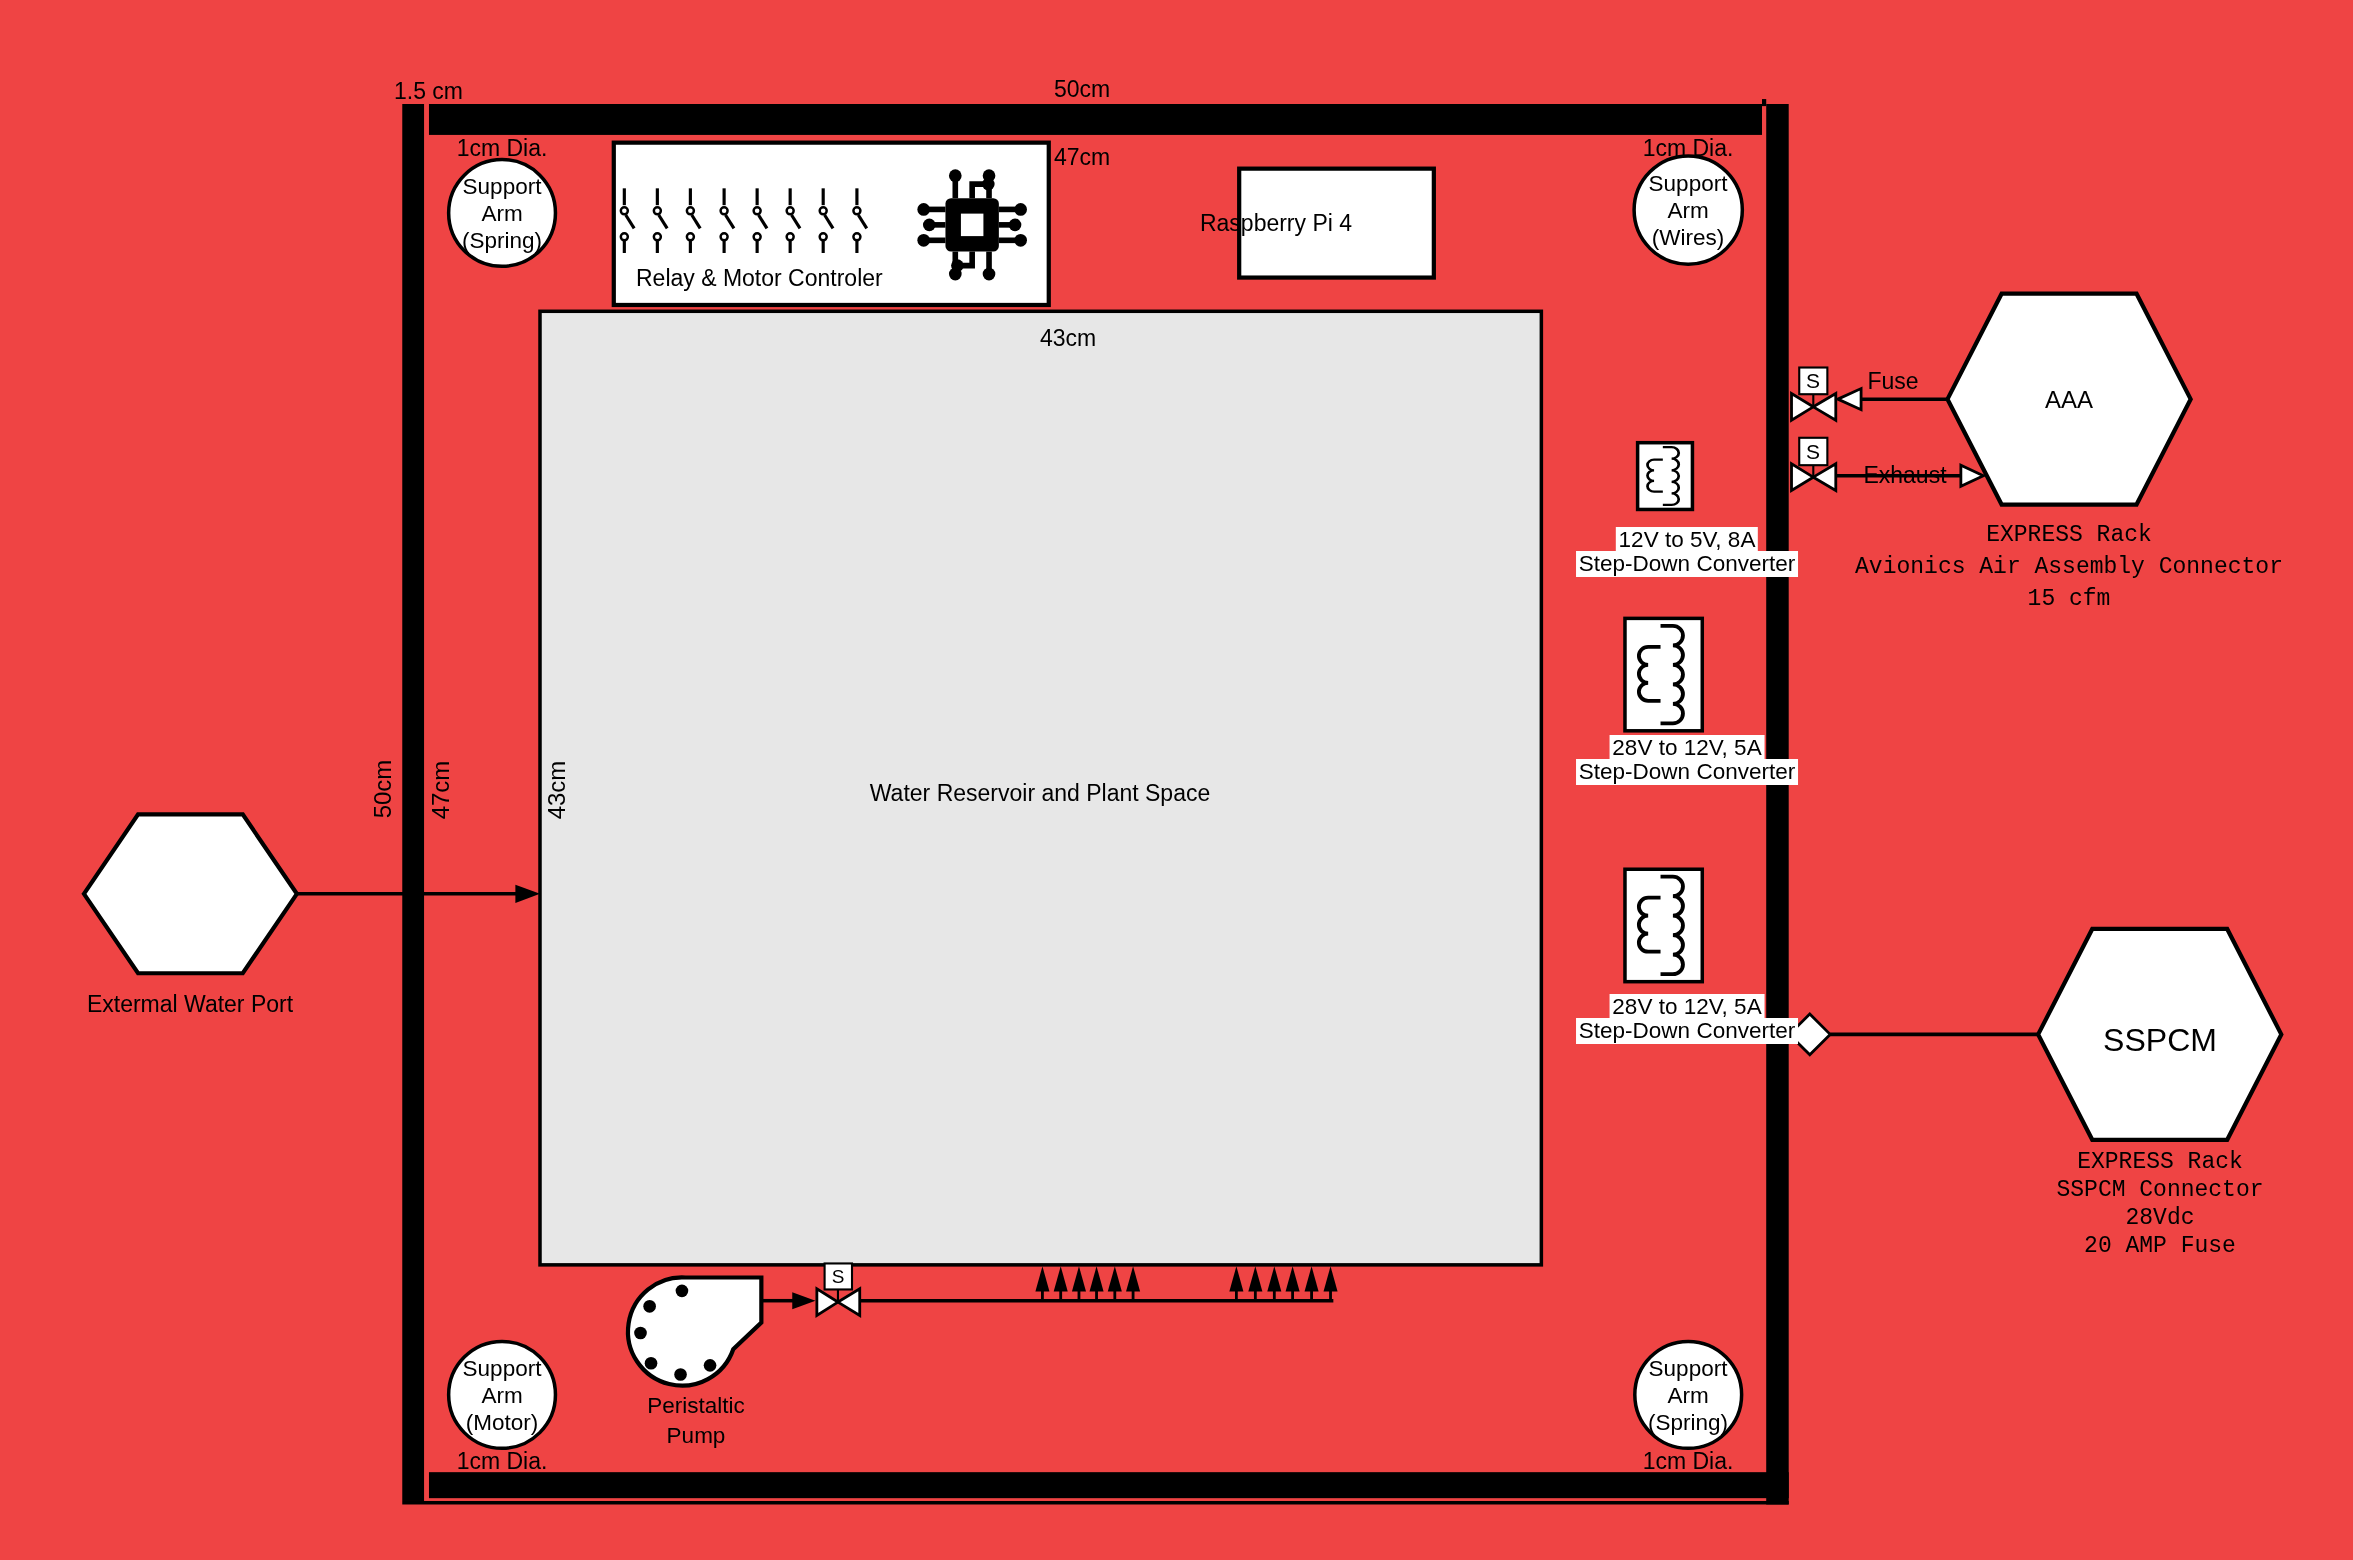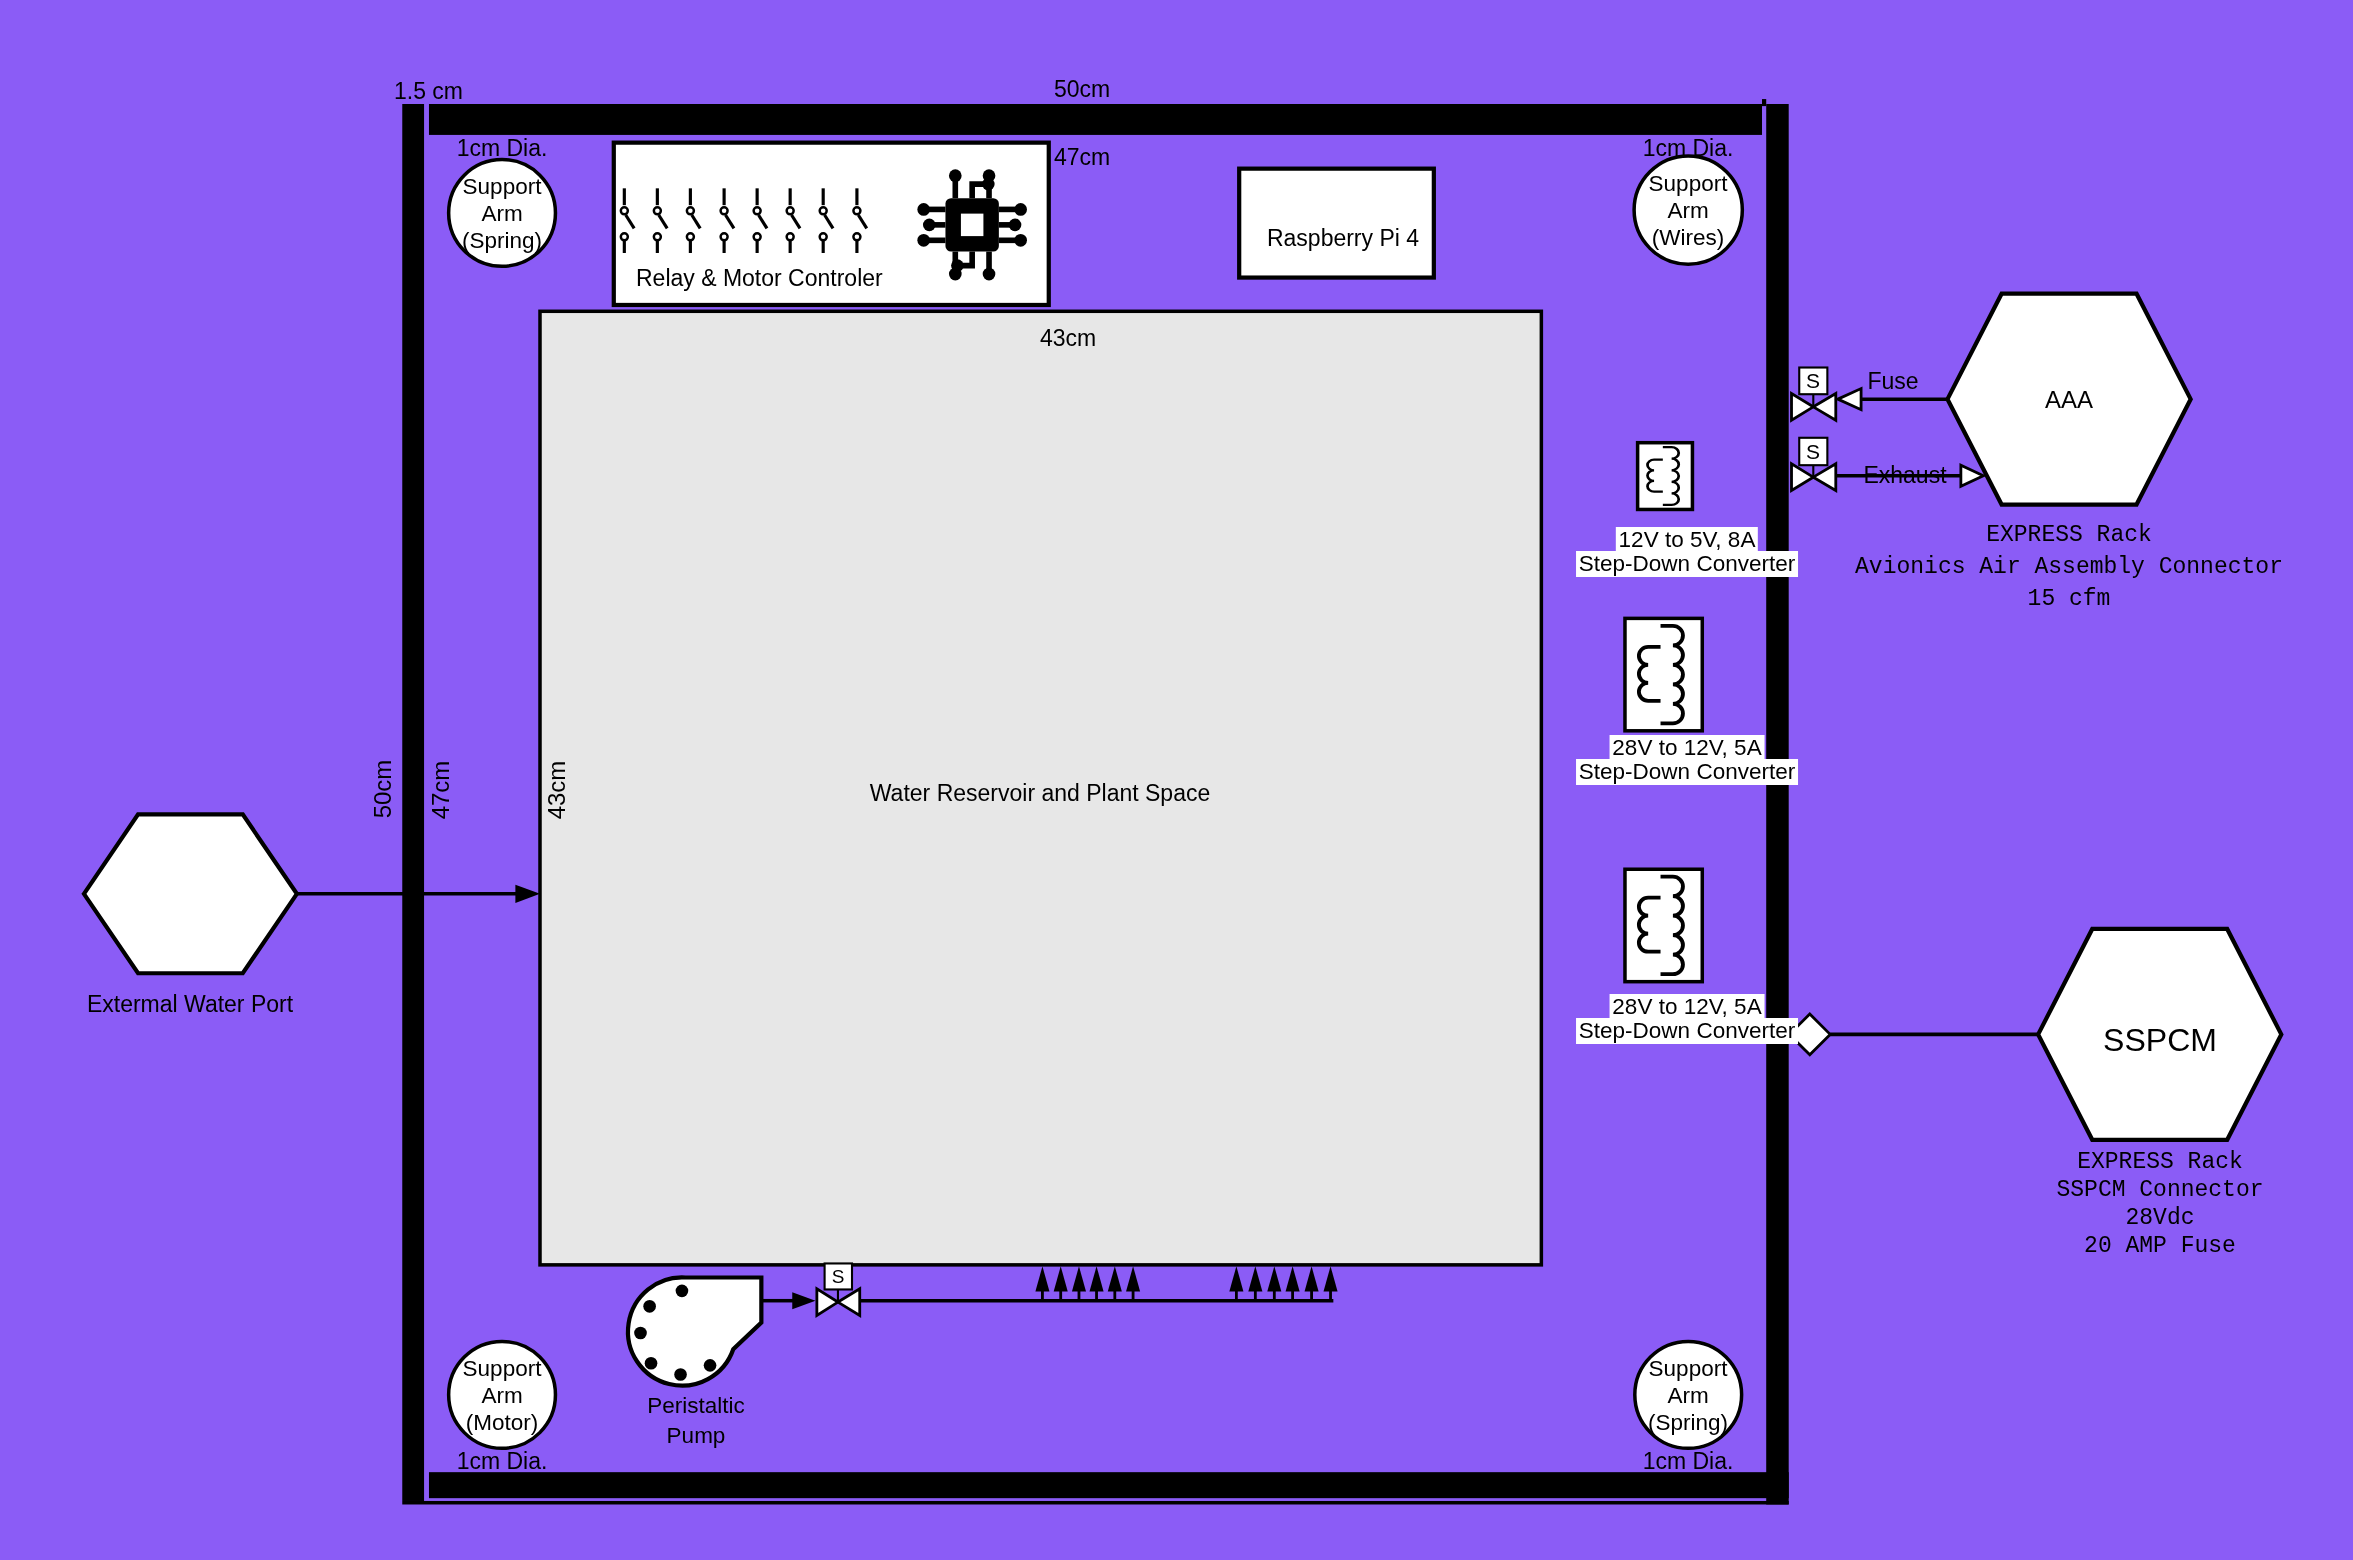--- a/index.html
+++ b/index.html
@@ -1,16 +1,16 @@
 <!DOCTYPE html>
 <html style="font-size:11.2px"><head>
 <meta charset="utf-8">
 <style>
   html,body{margin:0;padding:0;background:#fff;}
-  #canvas{position:relative;width:2354px;height:1560px;background:#8b5cf6;
+  #canvas{position:relative;width:2354px;height:1560px;background:#ef4444;
           font-family:"Liberation Sans",sans-serif;color:#000;overflow:hidden;}
   svg{position:absolute;left:0;top:0;}
   .lbl{position:absolute;font-size:23px;line-height:1.1;white-space:nowrap;}
   .ctr{transform:translateX(-50%);text-align:center;}
   .vlbl{position:absolute;font-size:24px;white-space:nowrap;
         transform:translate(-50%,-50%) rotate(-90deg);}
   .circle-text{position:absolute;transform:translateX(-50%);text-align:center;
                font-size:22.5px;line-height:27px;}
   .s-letter{position:absolute;transform:translate(-50%,-50%);font-size:21px;}
   .conv-lbl{position:absolute;transform:translateX(-50%);font-size:22.5px;
@@ -275,21 +275,21 @@
 </div>
 <div class="lbl ctr" style="left:502px;top:1449px;">1cm Dia.</div>
 <div class="circle-text" style="left:1688px;top:1355px;">
   <div>Support</div>
       <div>Arm</div>
       <div>(Spring)</div>
 </div>
 <div class="lbl ctr" style="left:1688px;top:1449px;">1cm Dia.</div>
 
 <div class="lbl" style="left:636px;top:266px;">Relay &amp; Motor Controler</div>
-<div class="lbl ctr" style="left:1343px;top:211px;margin-top:15px;">Raspberry Pi 4</div>
+<div class="lbl ctr" style="left:1276px;top:211px;">Raspberry Pi 4</div>
 
 <div class="lbl ctr" style="left:190px;top:992px;">Extermal Water Port</div>
 
 <div class="circle-text" style="left:696px;top:1391px;line-height:29.5px;">
   <div>Peristaltic</div>
       <div>Pump</div>
 </div>
 
 <div class="s-letter" style="left:838px;top:1277px;font-size:19px;">S</div>
 <div class="s-letter" style="left:1813px;top:381px;">S</div>

